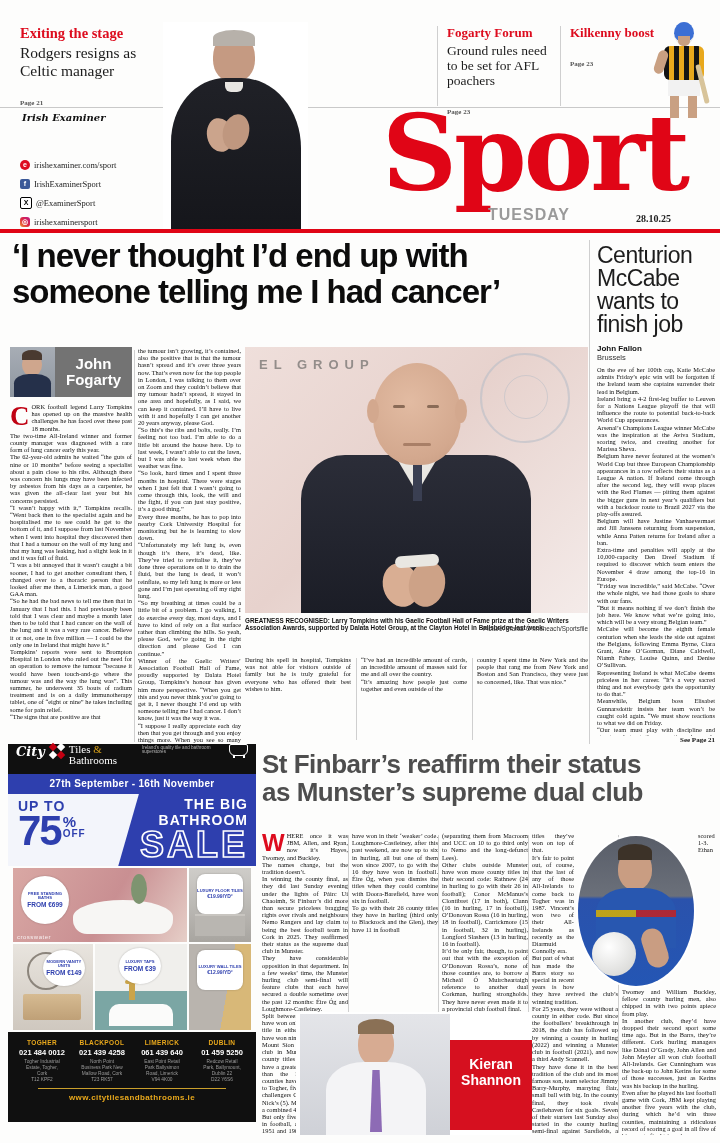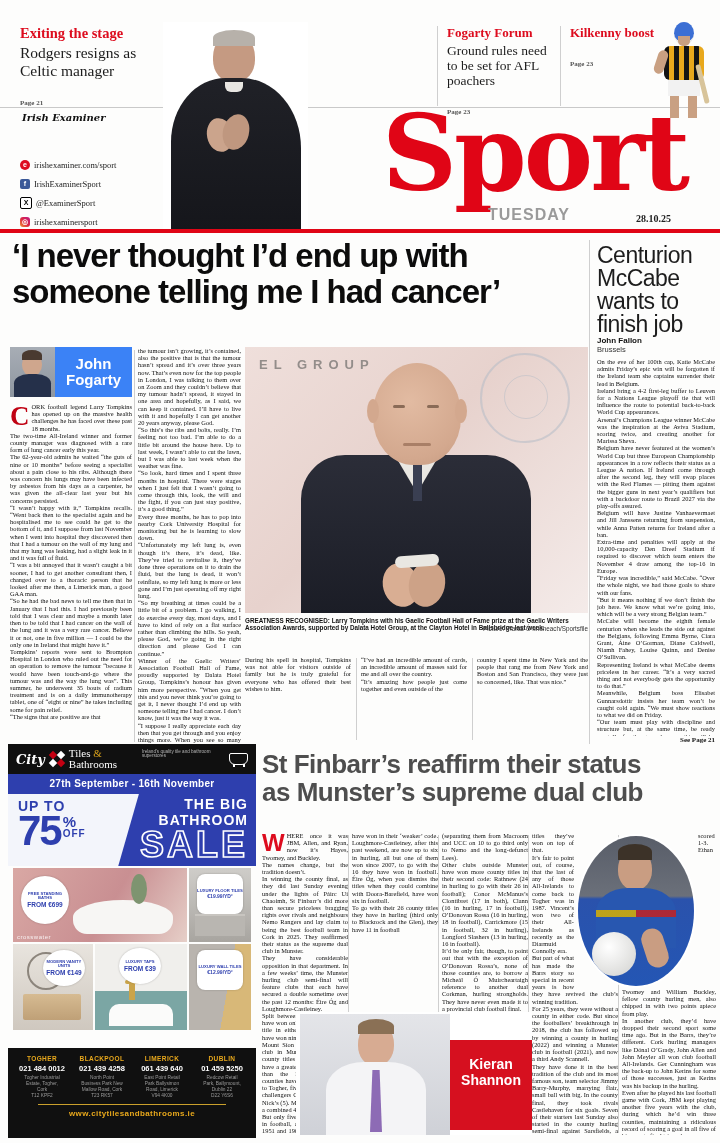--- a/index.html
+++ b/index.html
@@ -24,41 +24,41 @@
   .social-tx{font-size:8.5px;color:#222;}
   .sport{font-family:"DejaVu Serif",serif;font-weight:bold;color:#e00516;font-size:104px;line-height:.8;letter-spacing:-3px;}
   .tuesday{font-family:"Liberation Sans",sans-serif;font-weight:bold;color:#9a9a9a;font-size:16px;letter-spacing:1px;}
   .edition-date{font-family:"Liberation Serif",serif;font-weight:bold;font-size:10px;color:#222;}
   .red-rule{background:#e00516;}
   
   .main-hl{font-family:"Liberation Sans",sans-serif;font-weight:bold;color:#0c0c0c;font-size:33px;line-height:36px;letter-spacing:-1px;}
   .body-copy{font-size:6.4px;line-height:7.2px;text-align:justify;white-space:pre-line;color:#101010;overflow:hidden;}
   .dropcap{float:left;font-family:"Liberation Serif",serif;font-weight:bold;color:#c00314;font-size:27px;line-height:22px;padding:2px 2px 0 0;}
   .dropcap-sans{float:left;font-family:"Liberation Sans",sans-serif;font-weight:bold;color:#dd0c1e;font-size:24px;line-height:20px;padding:1px 2px 0 0;}
-  .byline-box{display:flex;background:#3b82f6;overflow:hidden;justify-content:space-between;}
+  .byline-box{display:flex;background:#737373;overflow:hidden;justify-content:space-between;}
   .byline-photo{flex:0 0 45px;position:relative;background:linear-gradient(#a7adb5,#8e96a0);}
   .byline-name{flex:1;display:flex;flex-direction:column;align-items:center;justify-content:center;
                font-family:"Liberation Sans",sans-serif;font-weight:bold;color:#fff;font-size:15px;line-height:16px;}
   .head{position:absolute;border-radius:50% 50% 46% 46%;}
   .caption{font-family:"Liberation Sans",sans-serif;font-size:6.3px;line-height:7.4px;color:#111;font-weight:bold;text-align:left;}
   .caption .credit{font-weight:normal;color:#333;}
   
   .mc-hl{font-family:"Liberation Sans",sans-serif;font-size:23px;line-height:23px;color:#1d1d1d;letter-spacing:-.5px;}
   .mc-byline{font-family:"Liberation Sans",sans-serif;font-weight:bold;font-size:8px;color:#111;}
   .mc-loc{font-family:"Liberation Sans",sans-serif;font-size:7.5px;color:#333;}
   .see-page{font-weight:bold;font-size:7px;text-align:right;}
   
   .fb-hl{font-family:"Liberation Sans",sans-serif;font-weight:bold;color:#4e4e4e;font-size:26px;line-height:28px;letter-spacing:-.5px;}
   .fb-col{position:absolute;top:832px;height:303px;width:86px;overflow:hidden;}
   .cut-r{float:right;width:44px;height:154px;}
   .cut-l{float:left;width:76px;height:156px;}
   .oval{border-radius:50%;overflow:hidden;box-shadow:0 0 0 2px #fff;}
   
   .ad{position:absolute;left:8px;top:744px;width:248px;height:378px;font-family:"Liberation Sans",sans-serif;}
-  .ad-head{position:absolute;left:0;top:0;right:0;height:30px;background:#101010;display:flex;align-items:center;padding:0 8px;gap:5px;}
+  .ad-head{position:absolute;left:0;top:0;right:0;height:30px;background:#101010;display:flex;align-items:flex-start;padding:0 8px;gap:5px;}
   .ad-city{font-family:"DejaVu Serif",serif;font-style:italic;font-weight:bold;color:#fff;font-size:13px;}
   .diamond{width:14px;height:14px;position:relative;flex:0 0 14px;}
   .diamond i{position:absolute;width:6px;height:6px;transform:rotate(45deg);}
   .ad-brandcol{display:flex;flex-direction:row;line-height:1;}
   .ad-tb{font-family:"Liberation Serif",serif;color:#fff;font-size:11px;}
   .ad-tb .amp{color:#d9a21b;}
   .ad-tag{font-size:4.6px;color:#b5b5b5;margin-top:1.5px;}
   .tub{margin-left:auto;width:20px;height:10px;border:1.3px solid #fff;border-radius:2px 2px 6px 6px;position:relative;}
   .tub:after{content:"";position:absolute;left:3px;bottom:-3px;width:2px;height:3px;background:#fff;box-shadow:10px 0 0 #fff;}
   .ad-blue{position:absolute;left:0;top:30px;right:0;height:92px;background:#2e3fae;overflow:hidden;}
@@ -73,21 +73,21 @@
   .sale-right{position:absolute;right:8px;top:22px;text-align:right;color:#fff;font-weight:bold;z-index:2;}
   .sale-l1{font-size:14px;letter-spacing:1px;}
   .sale-l2{font-size:14px;letter-spacing:1px;}
   .sale-word{font-size:36px;line-height:34px;letter-spacing:3px;color:transparent;-webkit-text-stroke:1.6px #fff;}
   .ad-ph{position:absolute;overflow:hidden;}
   .badge{position:absolute;background:#fff;border-radius:50%;display:flex;flex-direction:column;align-items:center;justify-content:center;
          color:#2e3fae;text-align:center;box-shadow:0 0 2px rgba(0,0,0,.25);}
   .badge .b-l{font-size:4.2px;font-weight:bold;line-height:1.1;}
   .badge .b-p{font-size:6.5px;font-weight:bold;line-height:1.1;}
   .wm{position:absolute;left:4px;bottom:2px;color:rgba(255,255,255,.85);font-size:6px;letter-spacing:.5px;}
-  .ad-foot{position:absolute;left:0;top:304px;right:0;height:90px;background:#101010;color:#fff;padding-top:7px;box-sizing:border-box;}
+  .ad-foot{position:absolute;left:0;top:288px;right:0;height:90px;background:#101010;color:#fff;padding-top:7px;box-sizing:border-box;}
   .loc-grid{display:flex;justify-content:space-around;padding:0 4px;}
   .loc{width:56px;text-align:center;}
   .loc-n{color:#e8a81c;font-weight:bold;font-size:6.5px;letter-spacing:.4px;}
   .loc-p{color:#fff;font-weight:bold;font-size:7.5px;margin-top:2px;}
   .loc-a{color:#9a9a9a;font-size:4.8px;line-height:1.25;margin-top:2px;white-space:pre-line;}
   .ad-web{margin-top:5px;border-top:1px solid #caa02c;margin-left:30px;margin-right:30px;padding-top:4px;
           text-align:center;color:#e8a81c;font-weight:bold;font-size:8px;letter-spacing:.4px;}
   
   .photo{position:absolute;overflow:hidden;}
 </style>
@@ -166,21 +166,21 @@
   <div class="abs red-rule" style="left:0;top:229px;width:720px;height:4px;"></div>
 
   <div class="abs main-hl" style="left:12px;top:238px;width:578px;">
     <div>‘I never thought I’d end up with</div>
     <div>someone telling me I had cancer’</div>
   </div>
 
   <div class="abs vr" style="left:589px;top:240px;height:504px;"></div>
   <div class="abs" style="left:597px;top:244px;width:118px;height:500px;display:flex;flex-direction:column;">
     <div class="mc-hl">Centurion McCabe wants to finish job</div>
-    <div class="mc-byline" style="">John Fallon</div>
+    <div class="mc-byline" style="margin-top:8px;">John Fallon</div>
     <div class="mc-loc">Brussels</div>
     <div class="body-copy" style="flex:1;margin-top:4px;">On the eve of her 100th cap, Katie McCabe admits Friday’s epic win will be forgotten if the Ireland team she captains surrender their lead in Belgium.
 Ireland bring a 4-2 first-leg buffer to Leuven for a Nations League playoff tie that will influence the route to potential back-to-back World Cup appearances.
 Arsenal’s Champions League winner McCabe was the inspiration at the Aviva Stadium, scoring twice, and creating another for Marissa Sheva.
 Belgium have never featured at the women’s World Cup but three European Championship appearances in a row reflects their status as a League A nation. If Ireland come through after the second leg, they will swap places with the Red Flames — pitting them against the bigger guns in next year’s qualifiers but with a backdoor route to Brazil 2027 via the play-offs assured.
 Belgium will have Justine Vanhaevermaet and Jill Janssens returning from suspension, while Anna Patten returns for Ireland after a ban.
 Extra-time and penalties will apply at the 10,000-capacity Den Dreef Stadium if required to discover which team enters the November 4 draw among the top-16 in Europe.
 “Friday was incredible,” said McCabe. “Over the whole night, we had those goals to share with our fans.
 “But it means nothing if we don’t finish the job here. We know what we’re going into, which will be a very strong Belgian team.”
 McCabe will become the eighth female centurion when she leads the side out against the Belgians, following Emma Byrne, Ciara Grant, Áine O’Gorman, Diane Caldwell, Niamh Fahey, Louise Quinn, and Denise O’Sullivan.

